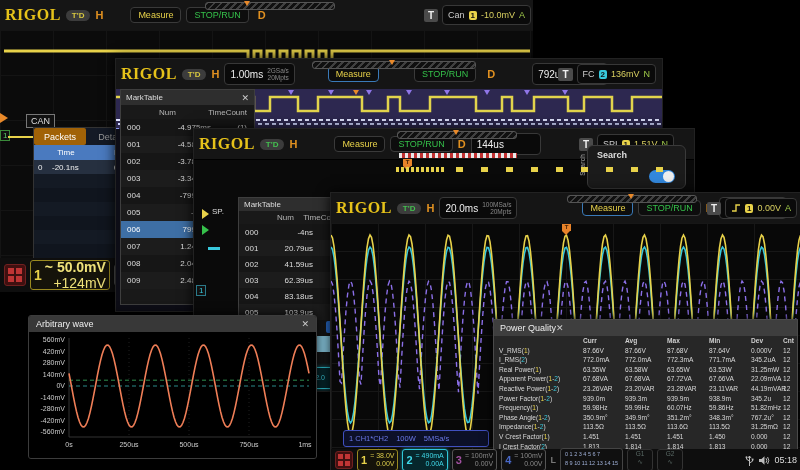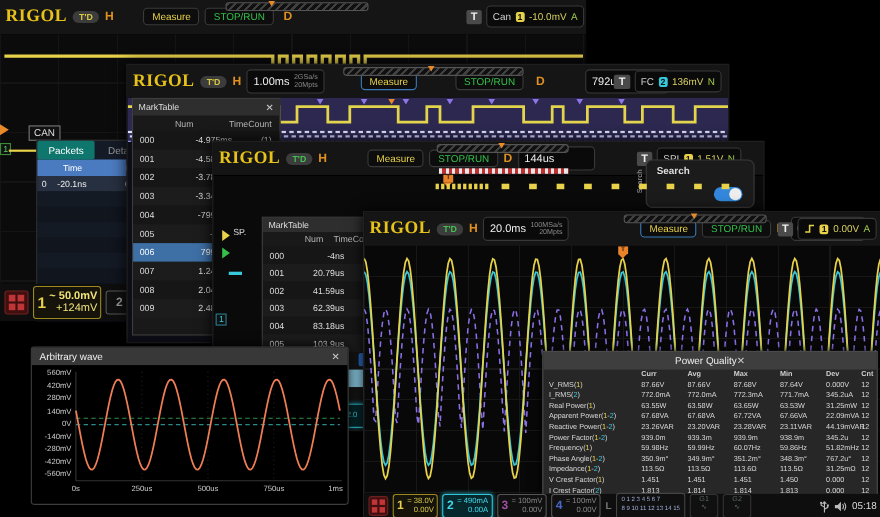--- a/index.html
+++ b/index.html
@@ -49,21 +49,21 @@
   .x{color:#ccc;font-size:9px;cursor:default;}
   .mt-cols{display:flex;height:14px;align-items:center;color:#b5b5b5;margin-left:32px;}
   .mt-row{display:flex;height:17px;align-items:center;color:#ddd;background:#161616;}
   .mt-row.alt{background:#1c1c1c;}
   .mt-row.sel{background:#3e6fa5;color:#fff;}
   .mt-row.sel3{background:#8fd2ea;color:#123;}
   .c-num{width:26px;padding-left:6px;}
   .c-time{width:58px;text-align:right;}
   .c-cnt{flex:1;text-align:right;padding-right:7px;}
   .pq{position:absolute;background:#272727;border:1px solid #4a4a4a;box-shadow:0 0 10px #000;}
-  .pq-t{height:16px;background:#3e3e3e;display:flex;align-items:center;justify-content:center;padding:0 6px;color:#eee;font-size:9px;}
+  .pq-t{height:16px;background:#3e3e3e;display:flex;align-items:center;justify-content:flex-start;padding:0 6px;color:#eee;font-size:9px;}
   .pqhead,.pqrow{display:flex;font-size:6.6px;height:9.6px;line-height:9.6px;color:#d8d8d8;white-space:nowrap;}
   .pqhead{color:#cfcfcf;font-weight:bold;}
   .pl{width:84px;padding-left:5px;overflow:hidden;}
   .pv{width:42px;}
   .pd{width:32px;}
   .pc{width:12px;}
   .bbar{position:absolute;left:0;right:0;bottom:0;display:flex;align-items:center;gap:4px;padding:0 4px;background:#0e0e0e;}
   .gridbtn{background:#401010;border:1px solid #702020;border-radius:3px;display:grid;
            grid-template-columns:6px 6px;grid-template-rows:6px 6px;gap:2px;padding:3px;}
   .gridbtn i{background:#c03535;display:block;}
@@ -80,21 +80,21 @@
   .gbtn{border:1px solid #333;border-radius:3px;height:20px;width:24px;color:#5a6a66;font-size:6.5px;text-align:center;line-height:1.2;background:#101010;}
   .stat{color:#ddd;font-size:9px;}
   .tag{position:absolute;font-size:8px;padding:0 2px;border:1px solid #555;background:#111;color:#ddd;}
   .arrR{position:absolute;width:0;height:0;border-top:5px solid transparent;border-bottom:5px solid transparent;}
   .srch{position:absolute;background:#1b1b1b;border:1px solid #3a3a3a;border-radius:6px;font-weight:bold;}
   .toggle{position:absolute;width:26px;height:13px;border-radius:7px;background:#3388dd;}
   .toggle i{position:absolute;right:1px;top:1px;width:11px;height:11px;border-radius:50%;background:#eee;}
   .vtab{position:absolute;writing-mode:vertical-rl;transform:rotate(180deg);font-size:6.5px;color:#808080;}
   .ptabs{display:flex;height:17px;font-size:9px;}
   .ptab{flex:1;display:flex;align-items:center;justify-content:center;color:#999;}
-  .ptab.on{background:#0f766e;color:#fff;border-radius:2px;}
+  .ptab.on{background:#a16207;color:#fff;border-radius:2px;}
   .phead{display:flex;height:15px;background:#4a7abf;color:#fff;font-size:8px;align-items:center;}
   .prow{display:flex;height:14px;background:#263040;color:#eee;font-size:8px;align-items:center;}
   .prow.empty{background:#141a24;}
   .prow.empty.alt{background:#10151e;}
   svg{display:block;}
 </style>
 </head>
 <body>
 
 <div class="win w1">
@@ -160,21 +160,21 @@
 
   <div class="bbar" style="height:34px;">
     <div class="gridbtn">
         <i></i>
         <i></i>
         <i></i>
         <i></i>
       </div>
     <div class="chb chb1" style="height:28px;">
       <span class="n" style="font-size:14px;">1</span>
-      <span class="v" style="font-size:10px;color:#efe27a;">
+      <span class="v" style="font-size:14px;color:#efe27a;">
         <b><span>~</span>
         <span>50.0mV</span></b><br>
         <span>+124mV</span></span>
     </div>
     <div class="chb" style="width:16px;justify-content:center;">
       <span class="n" style="color:#999;font-size:11px;">2</span>
       </div>
     <div style="width:9px;height:12px;background:#2aa0c0;border-radius:2px;"></div>
   </div>
 </div>
@@ -720,20 +720,25 @@
   </div>
   <div class="gridB" style="top:30px;height:226px;"></div>
   <div style="position:absolute;left:0;top:30px;" id="waves4">
       <svg width="470" height="226">
         <polyline points="0.0,58.0 1.5,61.3 3.0,71.1 4.5,86.7 6.0,107.3 7.5,131.7 9.0,158.4 10.5,160.0 12.0,133.1 13.5,108.6 15.0,87.7 16.5,71.8 18.0,61.7 19.5,58.0 21.0,61.0 22.5,70.4 24.0,85.7 25.5,106.0 27.0,130.2 28.5,156.9 30.0,161.5 31.5,134.6 33.0,109.8 34.5,88.7 36.0,72.5 37.5,62.1 39.0,58.0 40.5,60.6 42.0,69.7 43.5,84.7 45.0,104.8 46.5,128.8 48.0,155.4 49.5,163.0 51.0,136.0 52.5,111.1 54.0,89.8 55.5,73.3 57.0,62.5 58.5,58.1 60.0,60.3 61.5,69.0 63.0,83.7 64.5,103.6 66.0,127.4 67.5,153.9 69.0,164.6 70.5,137.5 72.0,112.4 73.5,90.9 75.0,74.1 76.5,62.9 78.0,58.2 79.5,60.0 81.0,68.4 82.5,82.7 84.0,102.3 85.5,126.0 87.0,152.4 88.5,166.1 90.0,138.9 91.5,113.7 93.0,92.0 94.5,74.8 96.0,63.4 97.5,58.3 99.0,59.7 100.5,67.7 102.0,81.8 103.5,101.1 105.0,124.6 106.5,150.8 108.0,167.6 109.5,140.4 111.0,115.1 112.5,93.1 114.0,75.7 115.5,63.9 117.0,58.4 118.5,59.5 120.0,67.1 121.5,80.9 123.0,99.9 124.5,123.2 126.0,149.3 127.5,169.2 129.0,141.9 130.5,116.4 132.0,94.2 133.5,76.5 135.0,64.4 136.5,58.5 138.0,59.2 139.5,66.5 141.0,80.0 142.5,98.8 144.0,121.8 145.5,147.8 147.0,170.7 148.5,143.4 150.0,117.7 151.5,95.3 153.0,77.3 154.5,64.9 156.0,58.7 157.5,59.0 159.0,66.0 160.5,79.1 162.0,97.6 163.5,120.4 165.0,146.3 166.5,172.2 168.0,144.8 169.5,119.1 171.0,96.4 172.5,78.2 174.0,65.4 175.5,58.8 177.0,58.8 178.5,65.4 180.0,78.2 181.5,96.4 183.0,119.1 184.5,144.8 186.0,172.2 187.5,146.3 189.0,120.4 190.5,97.6 192.0,79.1 193.5,66.0 195.0,59.0 196.5,58.7 198.0,64.9 199.5,77.3 201.0,95.3 202.5,117.7 204.0,143.4 205.5,170.7 207.0,147.8 208.5,121.8 210.0,98.8 211.5,80.0 213.0,66.5 214.5,59.2 216.0,58.5 217.5,64.4 219.0,76.5 220.5,94.2 222.0,116.4 223.5,141.9 225.0,169.2 226.5,149.3 228.0,123.2 229.5,99.9 231.0,80.9 232.5,67.1 234.0,59.5 235.5,58.4 237.0,63.9 238.5,75.7 240.0,93.1 241.5,115.1 243.0,140.4 244.5,167.6 246.0,150.8 247.5,124.6 249.0,101.1 250.5,81.8 252.0,67.7 253.5,59.7 255.0,58.3 256.5,63.4 258.0,74.8 259.5,92.0 261.0,113.7 262.5,138.9 264.0,166.1 265.5,152.4 267.0,126.0 268.5,102.3 270.0,82.7 271.5,68.4 273.0,60.0 274.5,58.2 276.0,62.9 277.5,74.1 279.0,90.9 280.5,112.4 282.0,137.5 283.5,164.6 285.0,153.9 286.5,127.4 288.0,103.6 289.5,83.7 291.0,69.0 292.5,60.3 294.0,58.1 295.5,62.5 297.0,73.3 298.5,89.8 300.0,111.1 301.5,136.0 303.0,163.0 304.5,155.4 306.0,128.8 307.5,104.8 309.0,84.7 310.5,69.7 312.0,60.6 313.5,58.0 315.0,62.1 316.5,72.5 318.0,88.7 319.5,109.8 321.0,134.6 322.5,161.5 324.0,156.9 325.5,130.2 327.0,106.0 328.5,85.7 330.0,70.4 331.5,61.0 333.0,58.0 334.5,61.7 336.0,71.8 337.5,87.7 339.0,108.6 340.5,133.1 342.0,160.0 343.5,158.4 345.0,131.7 346.5,107.3 348.0,86.7 349.5,71.1 351.0,61.3 352.5,58.0 354.0,61.3 355.5,71.1 357.0,86.7 358.5,107.3 360.0,131.7 361.5,158.4 363.0,160.0 364.5,133.1 366.0,108.6 367.5,87.7 369.0,71.8 370.5,61.7 372.0,58.0 373.5,61.0 375.0,70.4 376.5,85.7 378.0,106.0 379.5,130.2 381.0,156.9 382.5,161.5 384.0,134.6 385.5,109.8 387.0,88.7 388.5,72.5 390.0,62.1 391.5,58.0 393.0,60.6 394.5,69.7 396.0,84.7 397.5,104.8 399.0,128.8 400.5,155.4 402.0,163.0 403.5,136.0 405.0,111.1 406.5,89.8 408.0,73.3 409.5,62.5 411.0,58.1 412.5,60.3 414.0,69.0 415.5,83.7 417.0,103.6 418.5,127.4 420.0,153.9 421.5,164.6 423.0,137.5 424.5,112.4 426.0,90.9 427.5,74.1 429.0,62.9 430.5,58.2 432.0,60.0 433.5,68.4 435.0,82.7 436.5,102.3 438.0,126.0 439.5,152.4 441.0,166.1 442.5,138.9 444.0,113.7 445.5,92.0 447.0,74.8 448.5,63.4 450.0,58.3 451.5,59.7 453.0,67.7 454.5,81.8 456.0,101.1 457.5,124.6 459.0,150.8 460.5,167.6 462.0,140.4 463.5,115.1 465.0,93.1 466.5,75.7 468.0,63.9 469.5,58.4" fill="none" stroke="#8b6fe8" stroke-width="1.4" stroke-dasharray="5,4"></polyline>
         <polyline points="0.0,24.0 1.5,26.5 3.0,34.0 4.5,46.0 6.0,61.7 7.5,80.4 9.0,100.9 10.5,122.0 12.0,142.5 13.5,161.3 15.0,177.3 16.5,189.5 18.0,197.2 19.5,200.0 21.0,197.7 22.5,190.5 24.0,178.8 25.5,163.2 27.0,144.7 28.5,124.3 30.0,103.2 31.5,82.6 33.0,63.7 34.5,47.5 36.0,35.1 37.5,27.1 39.0,24.0 40.5,26.0 42.0,32.9 43.5,44.4 45.0,59.8 46.5,78.2 48.0,98.5 49.5,119.6 51.0,140.3 52.5,159.4 54.0,175.7 55.5,188.3 57.0,196.6 58.5,199.9 60.0,198.2 61.5,191.6 63.0,180.3 64.5,165.1 66.0,146.9 67.5,126.6 69.0,105.5 70.5,84.8 72.0,65.6 73.5,49.2 75.0,36.3 76.5,27.8 78.0,24.1 79.5,25.5 81.0,31.9 82.5,42.9 84.0,57.9 85.5,76.0 87.0,96.2 88.5,117.3 90.0,138.1 91.5,157.4 93.0,174.0 94.5,187.1 96.0,195.9 97.5,199.8 99.0,198.7 100.5,192.6 102.0,181.8 103.5,167.0 105.0,149.0 106.5,129.0 108.0,107.9 109.5,87.1 111.0,67.7 112.5,50.8 114.0,37.5 115.5,28.5 117.0,24.3 118.5,25.1 120.0,31.0 121.5,41.5 123.0,56.1 124.5,73.9 126.0,93.9 127.5,114.9 129.0,135.8 130.5,155.3 132.0,172.3 133.5,185.9 135.0,195.1 136.5,199.6 138.0,199.1 139.5,193.5 141.0,183.2 142.5,168.8 144.0,151.2 145.5,131.3 147.0,110.2 148.5,89.3 150.0,69.7 151.5,52.5 153.0,38.8 154.5,29.3 156.0,24.5 157.5,24.8 159.0,30.1 160.5,40.1 162.0,54.3 163.5,71.8 165.0,91.6 166.5,112.6 168.0,133.5 169.5,153.3 171.0,170.6 172.5,184.6 174.0,194.3 175.5,199.4 177.0,199.4 178.5,194.3 180.0,184.6 181.5,170.6 183.0,153.3 184.5,133.5 186.0,112.6 187.5,91.6 189.0,71.8 190.5,54.3 192.0,40.1 193.5,30.1 195.0,24.8 196.5,24.5 198.0,29.3 199.5,38.8 201.0,52.5 202.5,69.7 204.0,89.3 205.5,110.2 207.0,131.3 208.5,151.2 210.0,168.8 211.5,183.2 213.0,193.5 214.5,199.1 216.0,199.6 217.5,195.1 219.0,185.9 220.5,172.3 222.0,155.3 223.5,135.8 225.0,114.9 226.5,93.9 228.0,73.9 229.5,56.1 231.0,41.5 232.5,31.0 234.0,25.1 235.5,24.3 237.0,28.5 238.5,37.5 240.0,50.8 241.5,67.7 243.0,87.1 244.5,107.9 246.0,129.0 247.5,149.0 249.0,167.0 250.5,181.8 252.0,192.6 253.5,198.7 255.0,199.8 256.5,195.9 258.0,187.1 259.5,174.0 261.0,157.4 262.5,138.1 264.0,117.3 265.5,96.2 267.0,76.0 268.5,57.9 270.0,42.9 271.5,31.9 273.0,25.5 274.5,24.1 276.0,27.8 277.5,36.3 279.0,49.2 280.5,65.6 282.0,84.8 283.5,105.5 285.0,126.6 286.5,146.9 288.0,165.1 289.5,180.3 291.0,191.6 292.5,198.2 294.0,199.9 295.5,196.6 297.0,188.3 298.5,175.7 300.0,159.4 301.5,140.3 303.0,119.6 304.5,98.5 306.0,78.2 307.5,59.8 309.0,44.4 310.5,32.9 312.0,26.0 313.5,24.0 315.0,27.1 316.5,35.1 318.0,47.5 319.5,63.7 321.0,82.6 322.5,103.2 324.0,124.3 325.5,144.7 327.0,163.2 328.5,178.8 330.0,190.5 331.5,197.7 333.0,200.0 334.5,197.2 336.0,189.5 337.5,177.3 339.0,161.3 340.5,142.5 342.0,122.0 343.5,100.9 345.0,80.4 346.5,61.7 348.0,46.0 349.5,34.0 351.0,26.5 352.5,24.0 354.0,26.5 355.5,34.0 357.0,46.0 358.5,61.7 360.0,80.4 361.5,100.9 363.0,122.0 364.5,142.5 366.0,161.3 367.5,177.3 369.0,189.5 370.5,197.2 372.0,200.0 373.5,197.7 375.0,190.5 376.5,178.8 378.0,163.2 379.5,144.7 381.0,124.3 382.5,103.2 384.0,82.6 385.5,63.7 387.0,47.5 388.5,35.1 390.0,27.1 391.5,24.0 393.0,26.0 394.5,32.9 396.0,44.4 397.5,59.8 399.0,78.2 400.5,98.5 402.0,119.6 403.5,140.3 405.0,159.4 406.5,175.7 408.0,188.3 409.5,196.6 411.0,199.9 412.5,198.2 414.0,191.6 415.5,180.3 417.0,165.1 418.5,146.9 420.0,126.6 421.5,105.5 423.0,84.8 424.5,65.6 426.0,49.2 427.5,36.3 429.0,27.8 430.5,24.1 432.0,25.5 433.5,31.9 435.0,42.9 436.5,57.9 438.0,76.0 439.5,96.2 441.0,117.3 442.5,138.1 444.0,157.4 445.5,174.0 447.0,187.1 448.5,195.9 450.0,199.8 451.5,198.7 453.0,192.6 454.5,181.8 456.0,167.0 457.5,149.0 459.0,129.0 460.5,107.9 462.0,87.1 463.5,67.7 465.0,50.8 466.5,37.5 468.0,28.5 469.5,24.3" fill="none" stroke="#38c8dc" stroke-width="1.6"></polyline>
         <polyline points="0.0,12.0 1.5,14.9 3.0,23.4 4.5,36.9 6.0,54.9 7.5,76.1 9.0,99.3 10.5,123.3 12.0,146.7 13.5,168.0 15.0,186.2 16.5,200.0 18.0,208.8 19.5,212.0 21.0,209.4 22.5,201.3 24.0,187.9 25.5,170.2 27.0,149.2 28.5,126.0 30.0,102.0 31.5,78.6 33.0,57.1 34.5,38.7 36.0,24.6 37.5,15.6 39.0,12.0 40.5,14.3 42.0,22.2 43.5,35.2 45.0,52.7 46.5,73.6 48.0,96.7 49.5,120.7 51.0,144.2 52.5,165.8 54.0,184.3 55.5,198.7 57.0,208.1 58.5,211.9 60.0,210.0 61.5,202.4 63.0,189.6 64.5,172.4 66.0,151.7 67.5,128.6 69.0,104.7 70.5,81.1 72.0,59.3 73.5,40.6 75.0,26.0 76.5,16.3 78.0,12.1 79.5,13.7 81.0,21.0 82.5,33.5 84.0,50.6 85.5,71.1 87.0,94.1 88.5,118.0 90.0,141.6 91.5,163.5 93.0,182.5 94.5,197.4 96.0,207.3 97.5,211.8 99.0,210.5 100.5,203.5 102.0,191.3 103.5,174.5 105.0,154.1 106.5,131.3 108.0,107.3 109.5,83.7 111.0,61.6 112.5,42.5 114.0,27.4 115.5,17.1 117.0,12.3 118.5,13.3 120.0,19.9 121.5,31.9 123.0,48.5 124.5,68.7 126.0,91.4 127.5,115.3 129.0,139.1 130.5,161.2 132.0,180.6 133.5,195.9 135.0,206.5 136.5,211.6 138.0,210.9 139.5,204.6 141.0,192.9 142.5,176.6 144.0,156.5 145.5,133.9 147.0,110.0 148.5,86.2 150.0,63.9 151.5,44.4 153.0,28.8 154.5,18.0 156.0,12.6 157.5,12.9 159.0,18.9 160.5,30.3 162.0,46.4 163.5,66.3 165.0,88.8 166.5,112.7 168.0,136.5 169.5,158.9 171.0,178.6 172.5,194.4 174.0,205.6 175.5,211.3 177.0,211.3 178.5,205.6 180.0,194.4 181.5,178.6 183.0,158.9 184.5,136.5 186.0,112.7 187.5,88.8 189.0,66.3 190.5,46.4 192.0,30.3 193.5,18.9 195.0,12.9 196.5,12.6 198.0,18.0 199.5,28.8 201.0,44.4 202.5,63.9 204.0,86.2 205.5,110.0 207.0,133.9 208.5,156.5 210.0,176.6 211.5,192.9 213.0,204.6 214.5,210.9 216.0,211.6 217.5,206.5 219.0,195.9 220.5,180.6 222.0,161.2 223.5,139.1 225.0,115.3 226.5,91.4 228.0,68.7 229.5,48.5 231.0,31.9 232.5,19.9 234.0,13.3 235.5,12.3 237.0,17.1 238.5,27.4 240.0,42.5 241.5,61.6 243.0,83.7 244.5,107.3 246.0,131.3 247.5,154.1 249.0,174.5 250.5,191.3 252.0,203.5 253.5,210.5 255.0,211.8 256.5,207.3 258.0,197.4 259.5,182.5 261.0,163.5 262.5,141.6 264.0,118.0 265.5,94.1 267.0,71.1 268.5,50.6 270.0,33.5 271.5,21.0 273.0,13.7 274.5,12.1 276.0,16.3 277.5,26.0 279.0,40.6 280.5,59.3 282.0,81.1 283.5,104.7 285.0,128.6 286.5,151.7 288.0,172.4 289.5,189.6 291.0,202.4 292.5,210.0 294.0,211.9 295.5,208.1 297.0,198.7 298.5,184.3 300.0,165.8 301.5,144.2 303.0,120.7 304.5,96.7 306.0,73.6 307.5,52.7 309.0,35.2 310.5,22.2 312.0,14.3 313.5,12.0 315.0,15.6 316.5,24.6 318.0,38.7 319.5,57.1 321.0,78.6 322.5,102.0 324.0,126.0 325.5,149.2 327.0,170.2 328.5,187.9 330.0,201.3 331.5,209.4 333.0,212.0 334.5,208.8 336.0,200.0 337.5,186.2 339.0,168.0 340.5,146.7 342.0,123.3 343.5,99.3 345.0,76.1 346.5,54.9 348.0,36.9 349.5,23.4 351.0,14.9 352.5,12.0 354.0,14.9 355.5,23.4 357.0,36.9 358.5,54.9 360.0,76.1 361.5,99.3 363.0,123.3 364.5,146.7 366.0,168.0 367.5,186.2 369.0,200.0 370.5,208.8 372.0,212.0 373.5,209.4 375.0,201.3 376.5,187.9 378.0,170.2 379.5,149.2 381.0,126.0 382.5,102.0 384.0,78.6 385.5,57.1 387.0,38.7 388.5,24.6 390.0,15.6 391.5,12.0 393.0,14.3 394.5,22.2 396.0,35.2 397.5,52.7 399.0,73.6 400.5,96.7 402.0,120.7 403.5,144.2 405.0,165.8 406.5,184.3 408.0,198.7 409.5,208.1 411.0,211.9 412.5,210.0 414.0,202.4 415.5,189.6 417.0,172.4 418.5,151.7 420.0,128.6 421.5,104.7 423.0,81.1 424.5,59.3 426.0,40.6 427.5,26.0 429.0,16.3 430.5,12.1 432.0,13.7 433.5,21.0 435.0,33.5 436.5,50.6 438.0,71.1 439.5,94.1 441.0,118.0 442.5,141.6 444.0,163.5 445.5,182.5 447.0,197.4 448.5,207.3 450.0,211.8 451.5,210.5 453.0,203.5 454.5,191.3 456.0,174.5 457.5,154.1 459.0,131.3 460.5,107.3 462.0,83.7 463.5,61.6 465.0,42.5 466.5,27.4 468.0,17.1 469.5,12.3" fill="none" stroke="#e8d24a" stroke-width="1.6"></polyline>
       </svg>
     </div>
   <div class="trg" style="left:231px;top:31px;">T</div>
+  <div style="position:absolute;left:12px;top:237px;width:134px;height:15px;border:1px solid #4050c0;background:#0c1028;border-radius:3px;display:flex;align-items:center;gap:8px;padding:0 5px;font-size:7.5px;color:#6a78e8;">
+    <span>1 CH1*CH2</span>
+    <span>100W</span>
+    <span>5MSa/s</span>
+  </div>
 
   <div class="pq" style="left:162px;top:126px;width:303px;height:130px;">
     <div class="pq-t">
       <span>Power Quality</span>
       <span class="x">✕</span>
     </div>
     <div class="pqhead" id="pq-head">
         <span class="pl"></span>
         <span class="pv">Curr</span>
         <span class="pv">Avg</span>

